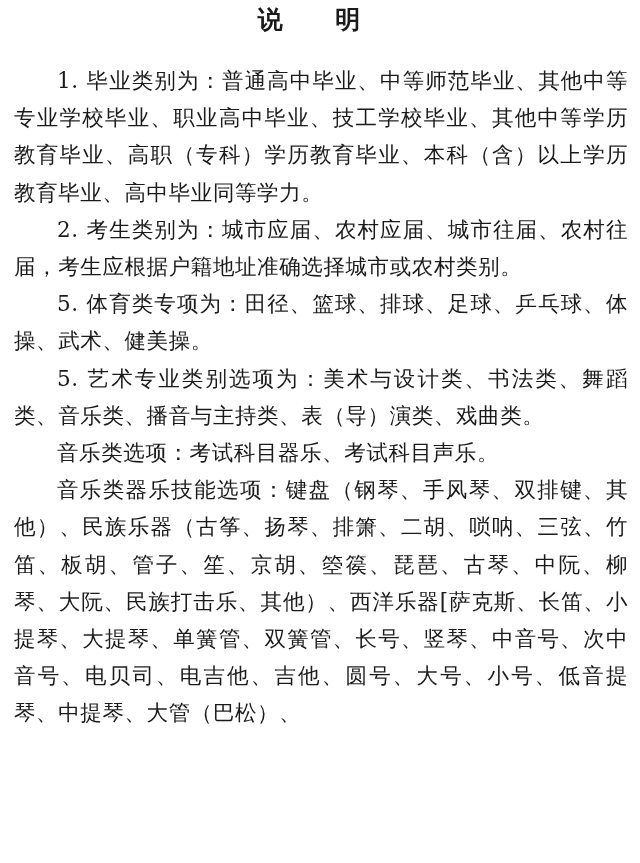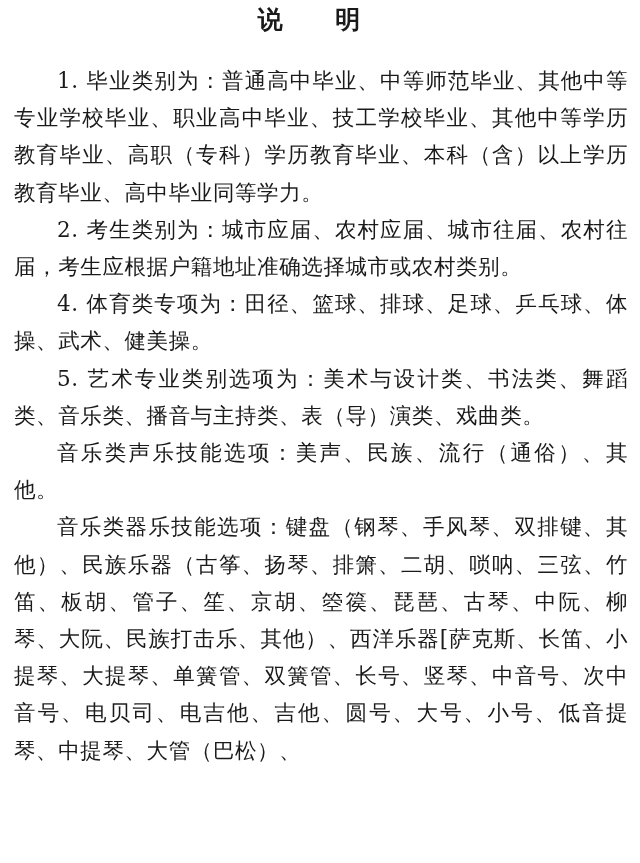--- a/index.html
+++ b/index.html
@@ -23,18 +23,18 @@
   .para { margin: 0; text-indent: 2em; }
 </style>
 </head>
 <body>
 
 <div class="page">
   <div class="title">说 明</div>
   <div class="body">
     <p class="para">1. 毕业类别为：普通高中毕业、中等师范毕业、其他中等专业学校毕业、职业高中毕业、技工学校毕业、其他中等学历教育毕业、高职（专科）学历教育毕业、本科（含）以上学历教育毕业、高中毕业同等学力。</p>
     <p class="para">2. 考生类别为：城市应届、农村应届、城市往届、农村往届，考生应根据户籍地址准确选择城市或农村类别。</p>
-    <p class="para">4. 体育类专项为：田径、篮球、排球、足球、乒乓球、体操、武术、健美操。</p>
+    <p class="para">5. 体育类专项为：田径、篮球、排球、足球、乒乓球、体操、武术、健美操。</p>
     <p class="para">5. 艺术专业类别选项为：美术与设计类、书法类、舞蹈类、音乐类、播音与主持类、表（导）演类、戏曲类。</p>
-    <p class="para">音乐类声乐技能选项：美声、民族、流行（通俗）、其他。</p>
+    <p class="para">音乐类选项：考试科目器乐、考试科目声乐。</p>
     <p class="para">音乐类器乐技能选项：键盘（钢琴、手风琴、双排键、其他）、民族乐器（古筝、扬琴、排箫、二胡、唢呐、三弦、竹笛、板胡、管子、笙、京胡、箜篌、琵琶、古琴、中阮、柳琴、大阮、民族打击乐、其他）、西洋乐器[萨克斯、长笛、小提琴、大提琴、单簧管、双簧管、长号、竖琴、中音号、次中音号、电贝司、电吉他、吉他、圆号、大号、小号、低音提琴、中提琴、大管（巴松）、</p>
   </div>
 </div>
 
 </body></html>

